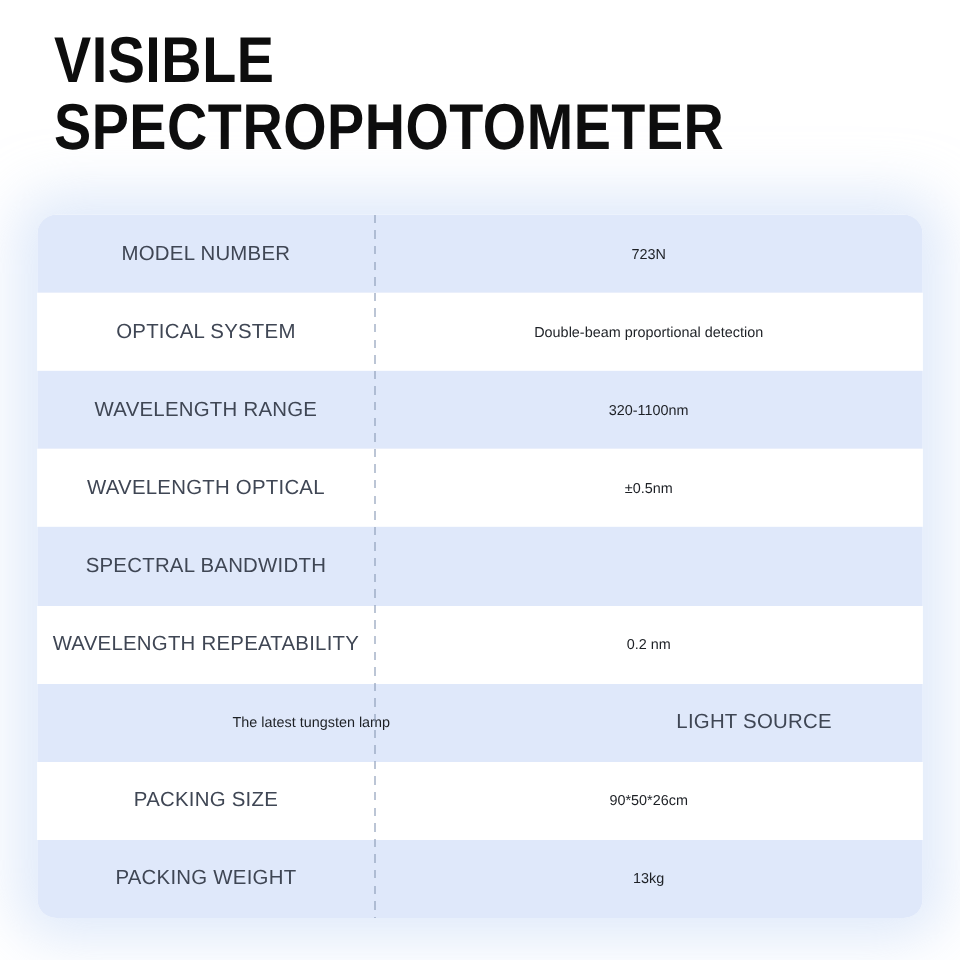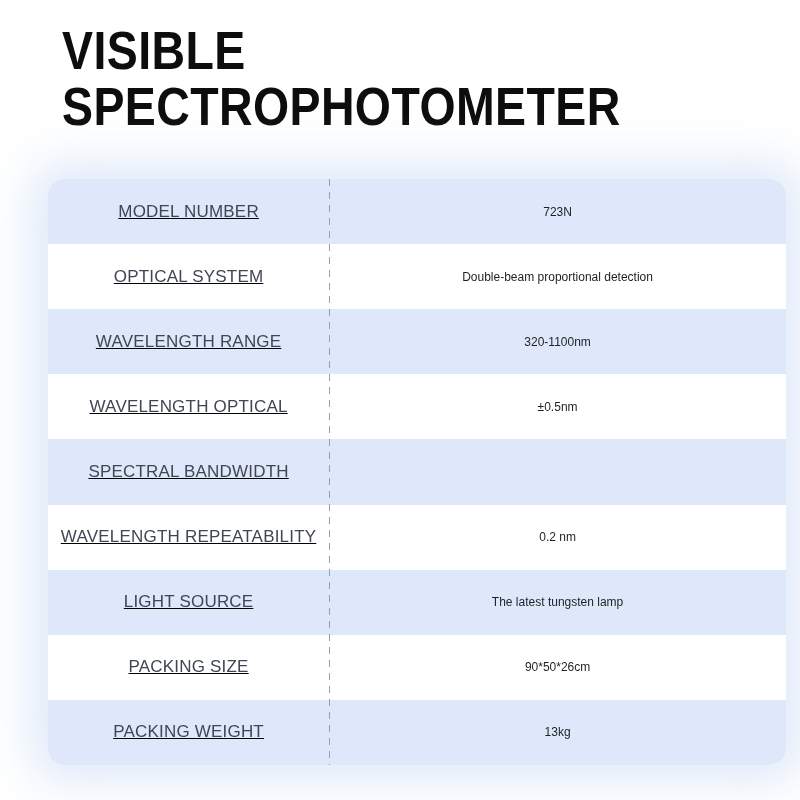--- a/index.html
+++ b/index.html
@@ -10,21 +10,20 @@
     width: 800px;
     height: 800px;
     position: relative;
     overflow: hidden;
     background: #ffffff;
     font-family: "Liberation Sans", sans-serif;
   }
   .canvas {
     position: absolute;
     inset: 0;
-    margin-left: 17px;
   }
   
   .title {
     position: absolute;
     left: 45px;
     top: 22px;
     margin: 0;
     font-size: 54px;
     font-weight: 900;
     line-height: 1.04;
@@ -62,21 +61,21 @@
   .row.alt {
     background: var(--row-alt, #dfe8fa);
   }
   .cell {
     display: flex;
     align-items: center;
     justify-content: center;
     padding: 0 10px;
     box-sizing: border-box;
   }
-  .label-cell { width: 38.1%; text-decoration: underline; }
+  .label-cell { width: 38.1%; }
   .value-cell { width: 61.9%; }
   .label {
     font-size: 17px;
     letter-spacing: 0.2px;
     color: var(--label-color, #3f4654);
     text-align: center;
   }
   .value {
     font-size: 12px;
     color: var(--value-color, #1d2025);
@@ -156,25 +155,25 @@
   <div class="row">
     <div class="cell label-cell">
       <span class="label">WAVELENGTH REPEATABILITY</span>
     </div>
     <div class="cell value-cell">
       <span class="value">0.2 nm</span>
     </div>
   </div>
 
   <div class="row alt">
+    <div class="cell value-cell">
+      <span class="value">The latest tungsten lamp</span>
+    </div>
     <div class="cell label-cell">
       <span class="label">LIGHT SOURCE</span>
-    </div>
-    <div class="cell value-cell">
-      <span class="value">The latest tungsten lamp</span>
     </div>
   </div>
 
   <div class="row">
     <div class="cell label-cell">
       <span class="label">PACKING SIZE</span>
     </div>
     <div class="cell value-cell">
       <span class="value">90*50*26cm</span>
     </div>

